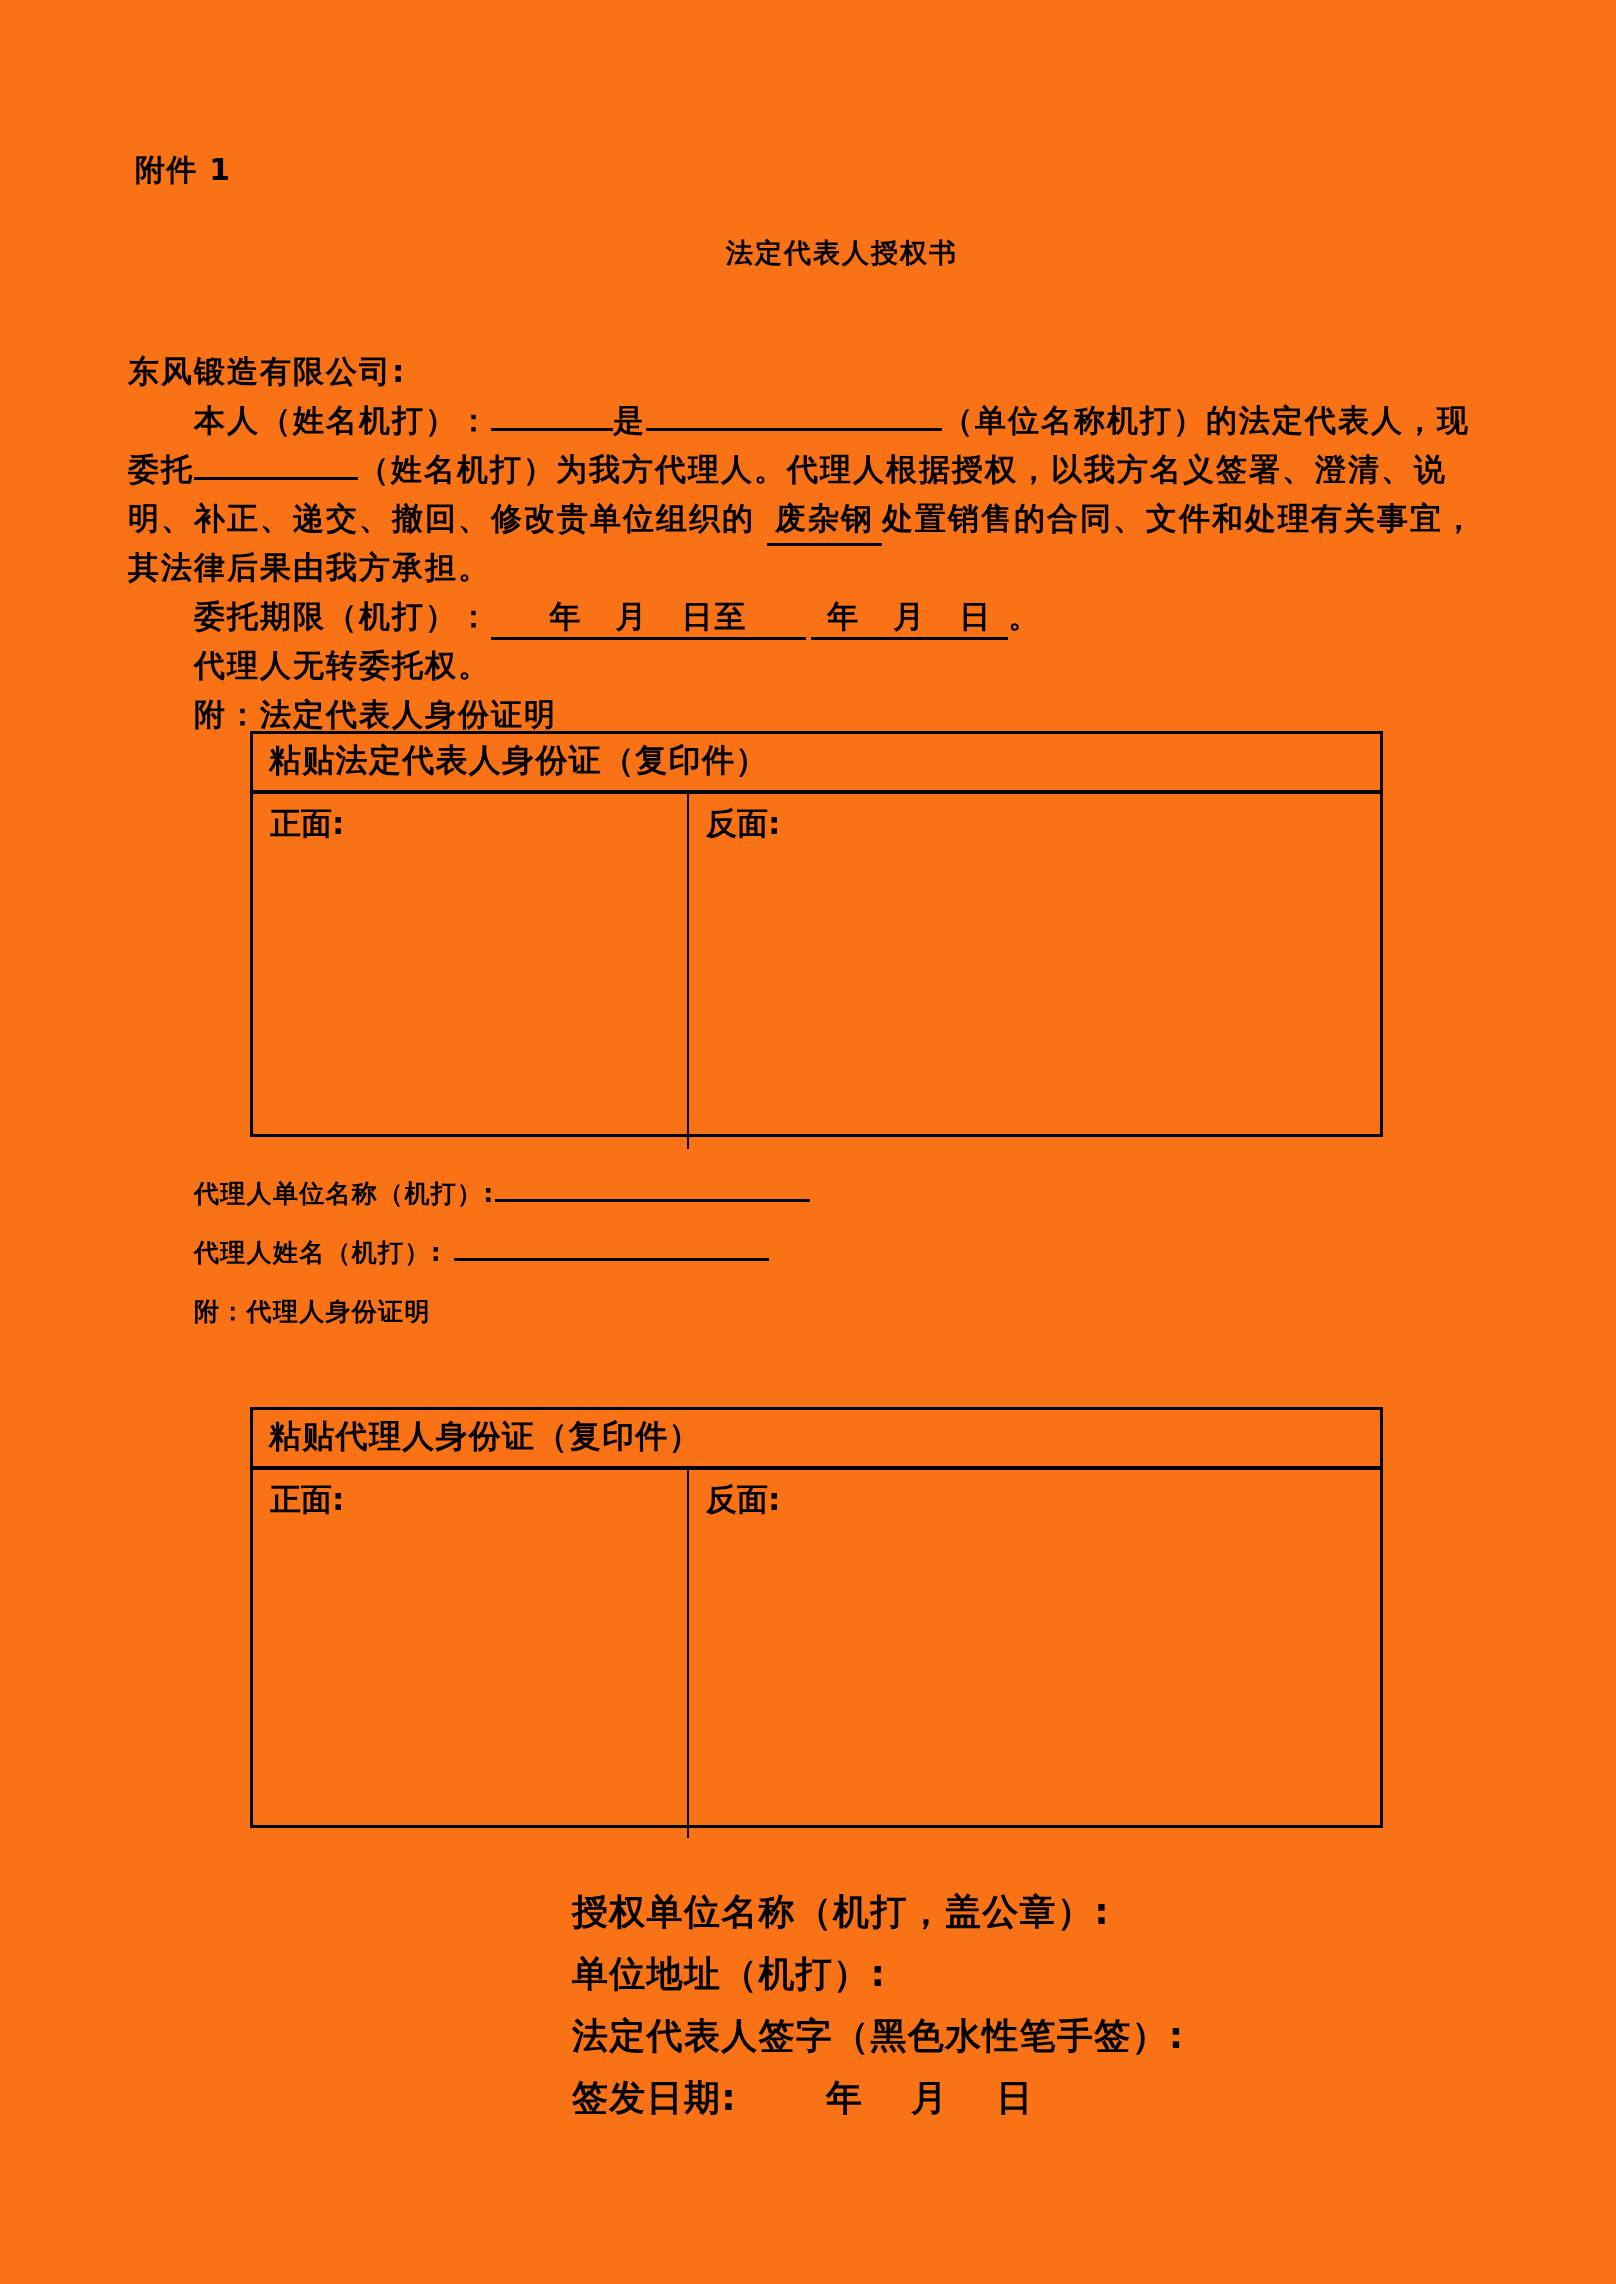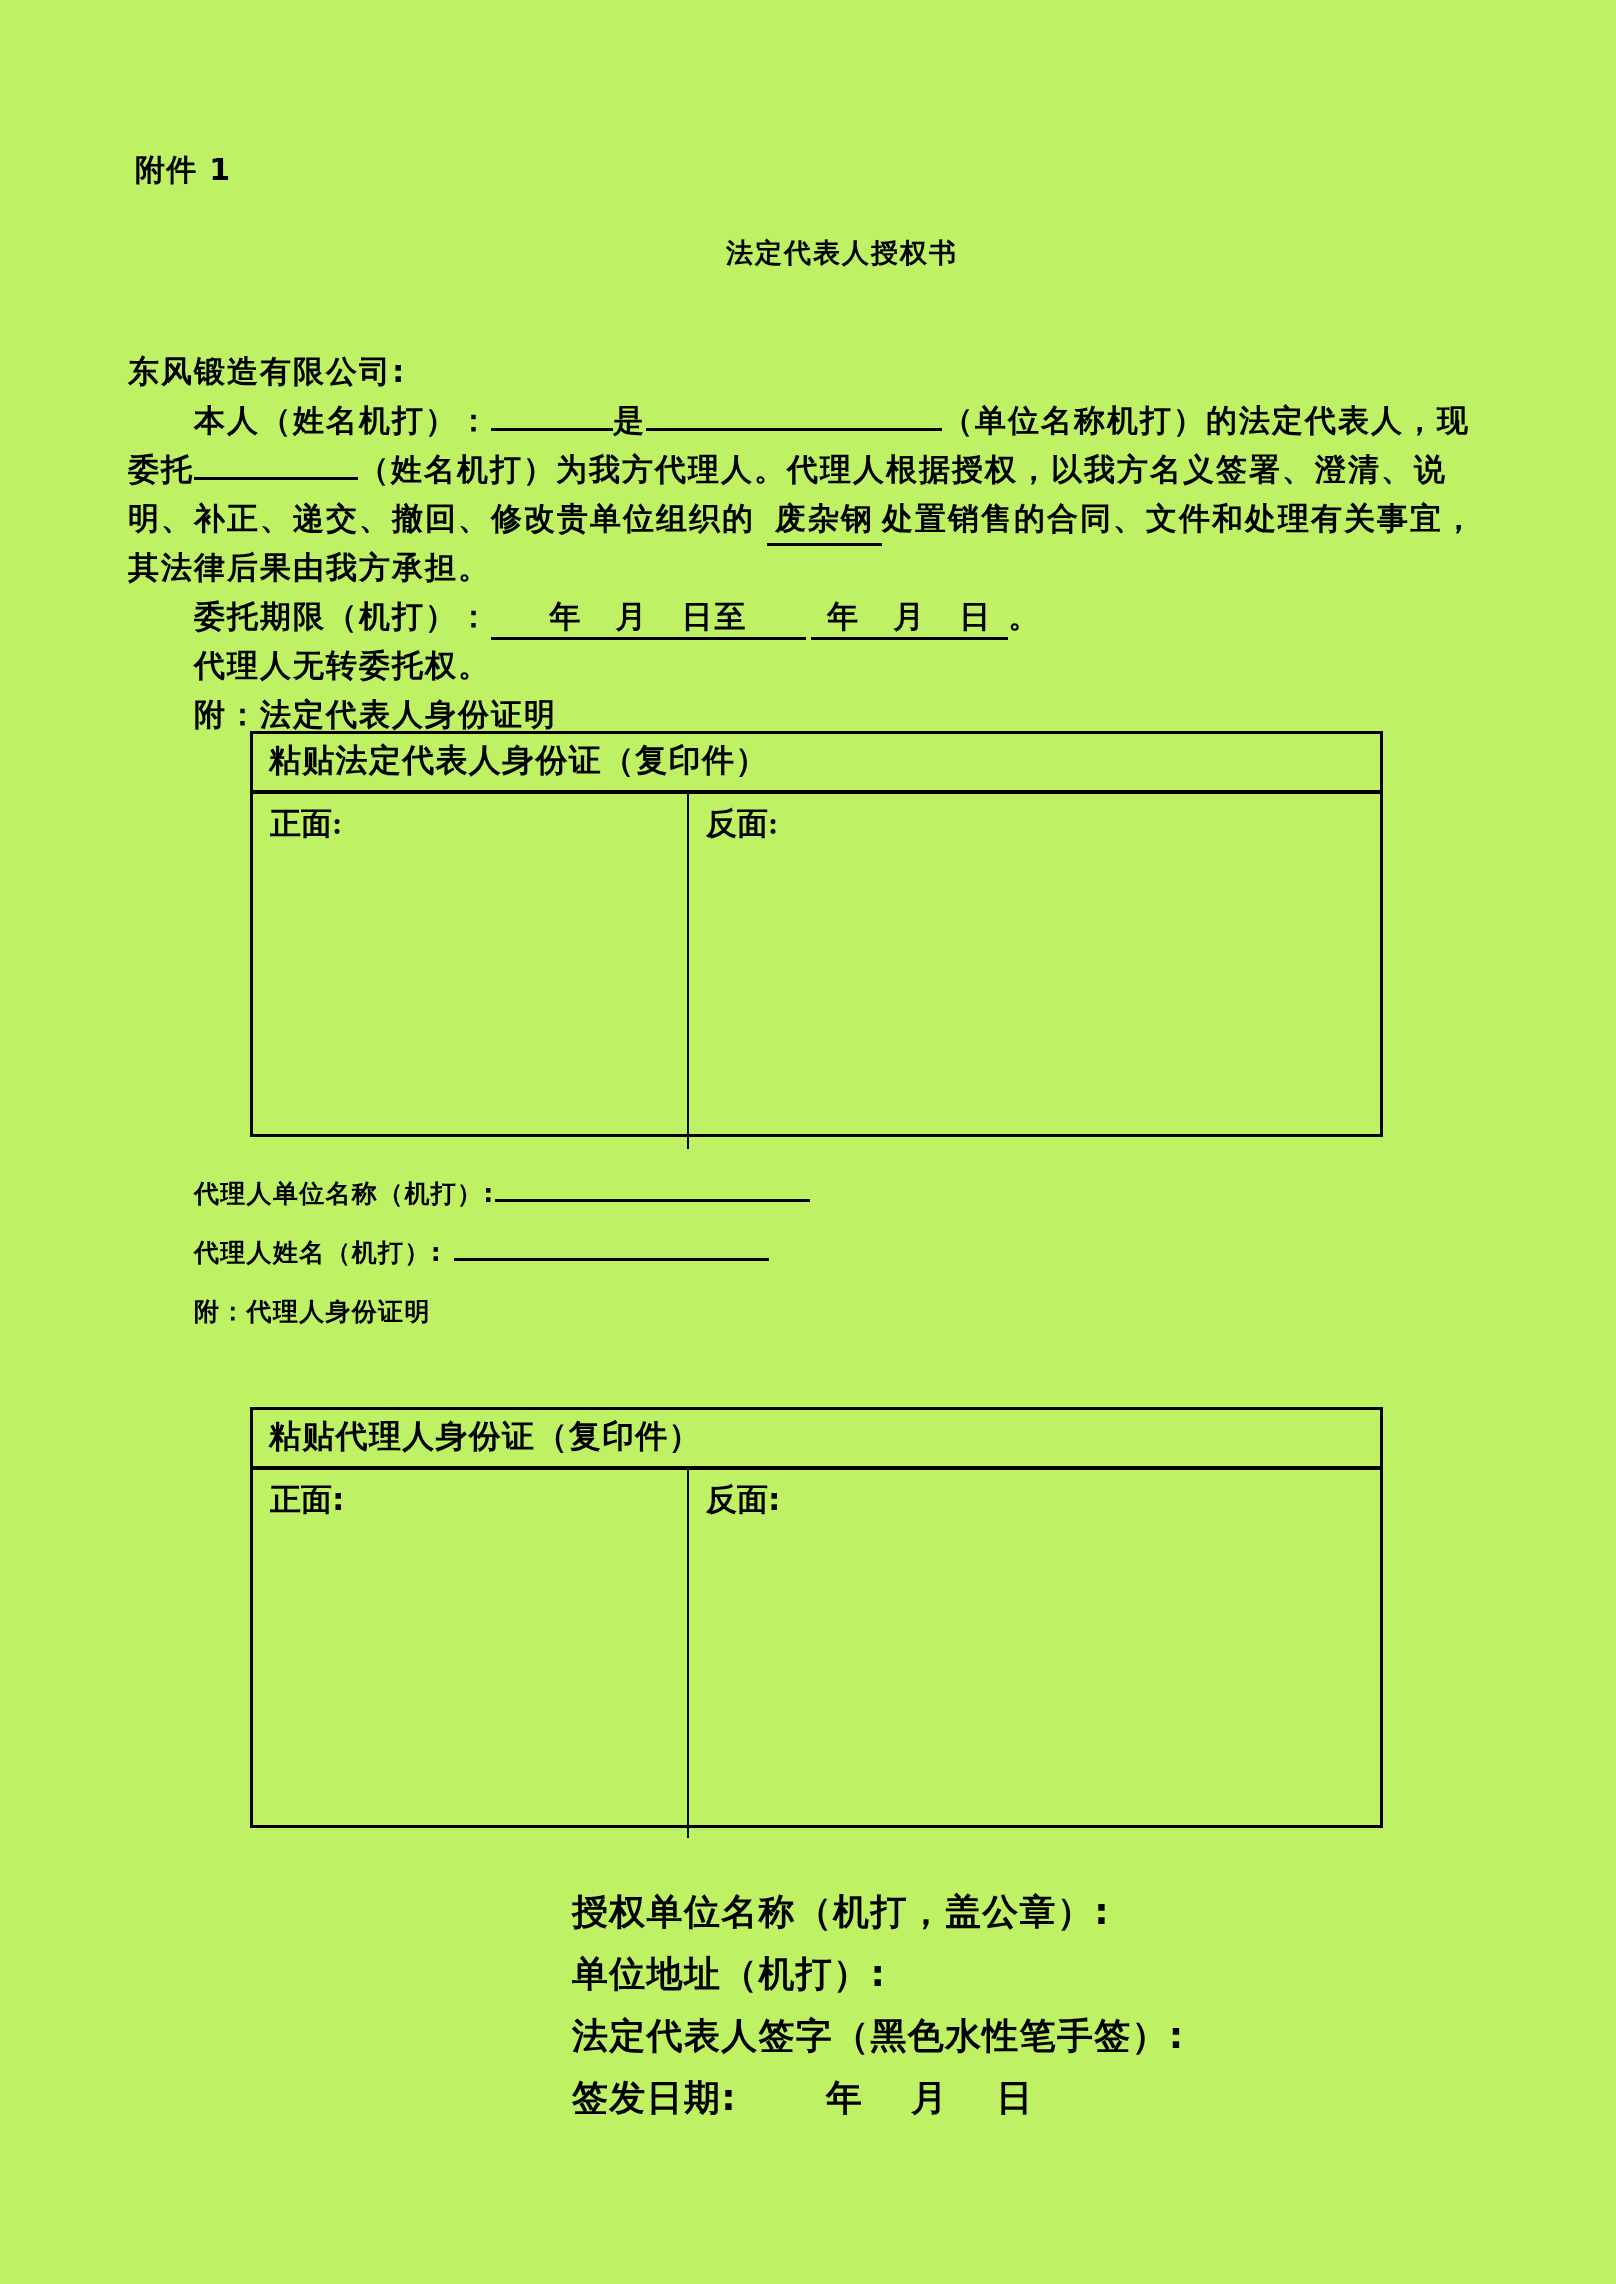--- a/index.html
+++ b/index.html
@@ -1,20 +1,20 @@
 <!DOCTYPE html>
 <html style="font-size:10.5px"><head>
 <meta charset="utf-8">
 <style>
   html,body{margin:0;padding:0;background:#888;}
   .page{
     position:relative;
     width:1616px;height:2284px;
     margin:0 auto;
-    background:#bef264;
+    background:#f97316;
     color:#000000;
     font-family:"DejaVu Sans","Liberation Sans",sans-serif;
     font-weight:600;
     overflow:hidden;
   }
   .abs{position:absolute;}
   .attachment{left:135px;top:150px;font-size:30px;letter-spacing:1.3px;}
   .doc-title{left:726px;top:235px;font-size:27px;font-weight:700;letter-spacing:2px;}
   .para{left:128px;top:347px;width:1386px;font-size:31px;letter-spacing:2px;}
   .para .line{height:49px;line-height:49px;white-space:nowrap;}
@@ -53,21 +53,21 @@
     width:436px;
     border-right:2.6px solid #000;
     box-sizing:border-box;
     padding:9.2px 0 0 17px;
   }
   .idbox .col-back{
     flex:1;
     padding:9.2px 0 0 17px;
   }
   .idbox .cell-label{font-size:31px;}
-  .box1{top:731px;height:406px;font-family:Liberation Serif, serif;}
+  .box1{top:731px;height:406px;}
   .box1 .cols{height:355px;}
   .box2{top:1407px;height:421px;}
   .box2 .cols{height:368px;}
   .agentblock{left:194px;top:1164px;font-size:25px;letter-spacing:1.3px;}
   .agentblock .line{height:59px;line-height:59px;white-space:nowrap;}
   .footerblock{left:572px;top:1881px;font-size:36px;letter-spacing:1.3px;}
   .footerblock .line{height:62px;line-height:62px;white-space:nowrap;}
   .date-fields{margin-left:89px;letter-spacing:6.6px;}
   .gap-s{display:inline-block;width:12px;}
 </style>

